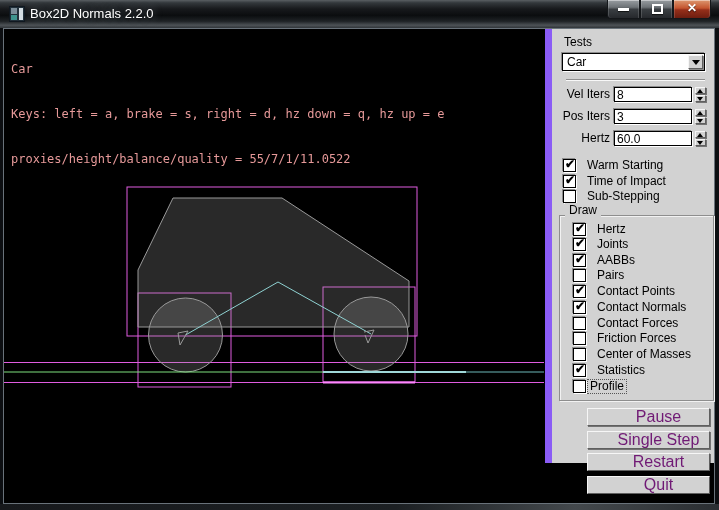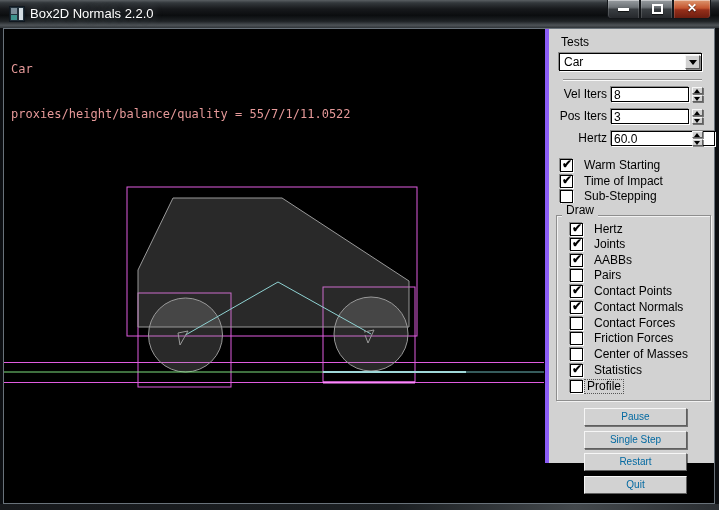--- a/index.html
+++ b/index.html
@@ -34,21 +34,21 @@
   .frame-line{position:absolute;left:3px;top:28px;width:712px;height:476px;background:#69727a;}
   .client{position:absolute;left:4px;top:29px;width:710px;height:474px;background:#000;}
 
   
   .canvas{position:absolute;left:0;top:0;width:541px;height:474px;background:#000;overflow:hidden;}
   .stats{position:absolute;left:7px;top:3px;font-family:"DejaVu Sans Mono",monospace;
     font-size:12px;line-height:15px;color:#e69999;white-space:pre;}
 
   
   .panel{position:absolute;left:541px;top:0;width:169px;height:434px;background:#d2d2d2;
-    border-left:4px solid #8b5cf6;box-sizing:border-box;font-size:12px;color:#000;}
+    border-left:7px solid #8b5cf6;box-sizing:border-box;font-size:12px;color:#000;}
   .glui-label{position:absolute;font-size:12px;color:#000;}
 
   .sunken{background:#fff;border:1px solid #000;box-shadow:-1px -1px 0 #8d8d8d,1px 1px 0 #ffffff;}
   .raised{background:#d2d2d2;border:1px solid;border-color:#f6f6f6 #5f5f5f #5f5f5f #f6f6f6;
     box-shadow:1px 1px 0 rgba(0,0,0,.45);}
 
   .combo{position:absolute;left:10px;top:24px;width:141px;height:16px;}
   .combo-text{position:absolute;left:4px;top:1px;font-size:12px;}
   .combo-btn{position:absolute;right:1px;top:1px;width:13px;height:12px;}
   .tri-dn{position:absolute;left:3px;top:4px;width:0;height:0;
@@ -71,21 +71,21 @@
   .cb{position:absolute;left:0;top:0;width:11px;height:11px;}
   .cb-mark{position:absolute;left:1px;top:-3px;font-size:12px;font-weight:bold;color:#000;line-height:14px;}
   .cb-label{position:absolute;left:24px;top:0;line-height:13px;white-space:nowrap;}
   .cb-label.focused{outline:1px dotted #555;padding:0 2px;left:15px;}
 
   .groupbox{position:absolute;left:7px;top:186px;width:153px;height:184px;
     border:1px solid #8e8e8e;box-shadow:inset 1px 1px 0 #f2f2f2,1px 1px 0 #f2f2f2;}
   .group-label{position:absolute;left:13px;top:174px;background:#d2d2d2;padding:0 4px;}
 
   .g-btn{position:absolute;left:35px;width:101px;height:16px;text-align:center;line-height:16px;
-    font-size:10px;color:#0369a1;cursor:default;}
+    font-size:16px;color:#701a75;cursor:default;padding-left:20px;}
 
   .bottombar{position:absolute;left:0;top:504px;width:719px;height:6px;
     background:linear-gradient(to right,#17191c 0%,#1c2023 55%,#43484c 80%,#2a2e32 100%);}
 </style>
 </head>
 <body>
 
 <div class="win">
 
   <div class="titlebar">
@@ -133,20 +133,21 @@
         <polyline points="174,304 184,302 176,316 174,304" fill="none" stroke="#9a9a9a"></polyline>
         <polyline points="360,303 370,301 364,314 361,306" fill="none" stroke="#9a9a9a"></polyline>
 
         <line x1="0" y1="343" x2="319" y2="343" stroke="#7fe07f"></line>
         <line x1="319" y1="343" x2="462" y2="343" stroke="#9fd8d8" stroke-width="2"></line>
         <line x1="462" y1="343" x2="540" y2="343" stroke="#6db8b8"></line>
       </svg>
 
       <div class="stats">
         <div>Car</div>
+        <div>Keys: left = a, brake = s, right = d, hz down = q, hz up = e</div>
         <div>proxies/height/balance/quality = 55/7/1/11.0522</div>
       </div>
     </div>
 
     <div class="panel">
 
       <div class="glui-label" style="left:12px;top:6px;">Tests</div>
 
       <div class="combo sunken">
         <span class="combo-text">Car</span>
@@ -177,21 +178,21 @@
       <div class="spinner" style="top:80px;">
         <div class="spin-half raised" style="top:0;">
             <div class="tri-u"></div>
           </div>
         <div class="spin-half raised" style="top:8px;">
             <div class="tri-d"></div>
           </div>
       </div>
 
       <div class="row-label" style="top:102px;">Hertz</div>
-      <div class="edit sunken" style="top:102px;padding-left:26px;">
+      <div class="edit sunken" style="top:102px;">
         <input value="60.0" style="">
       </div>
       <div class="spinner" style="top:102px;">
         <div class="spin-half raised" style="top:0;">
             <div class="tri-u"></div>
           </div>
         <div class="spin-half raised" style="top:8px;">
             <div class="tri-d"></div>
           </div>
       </div>

